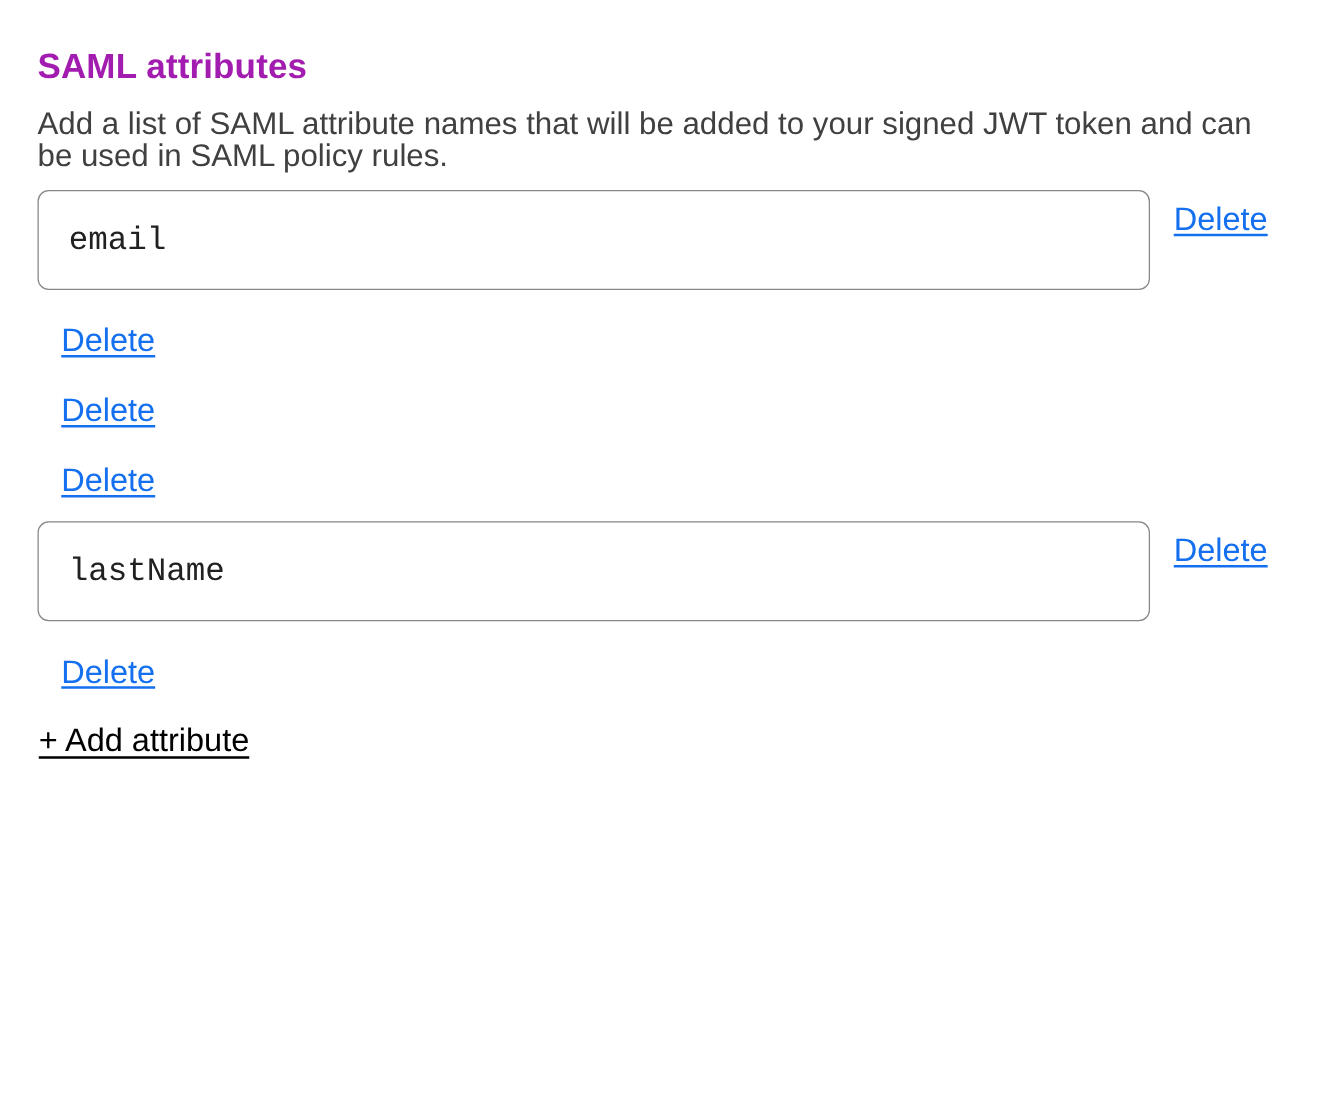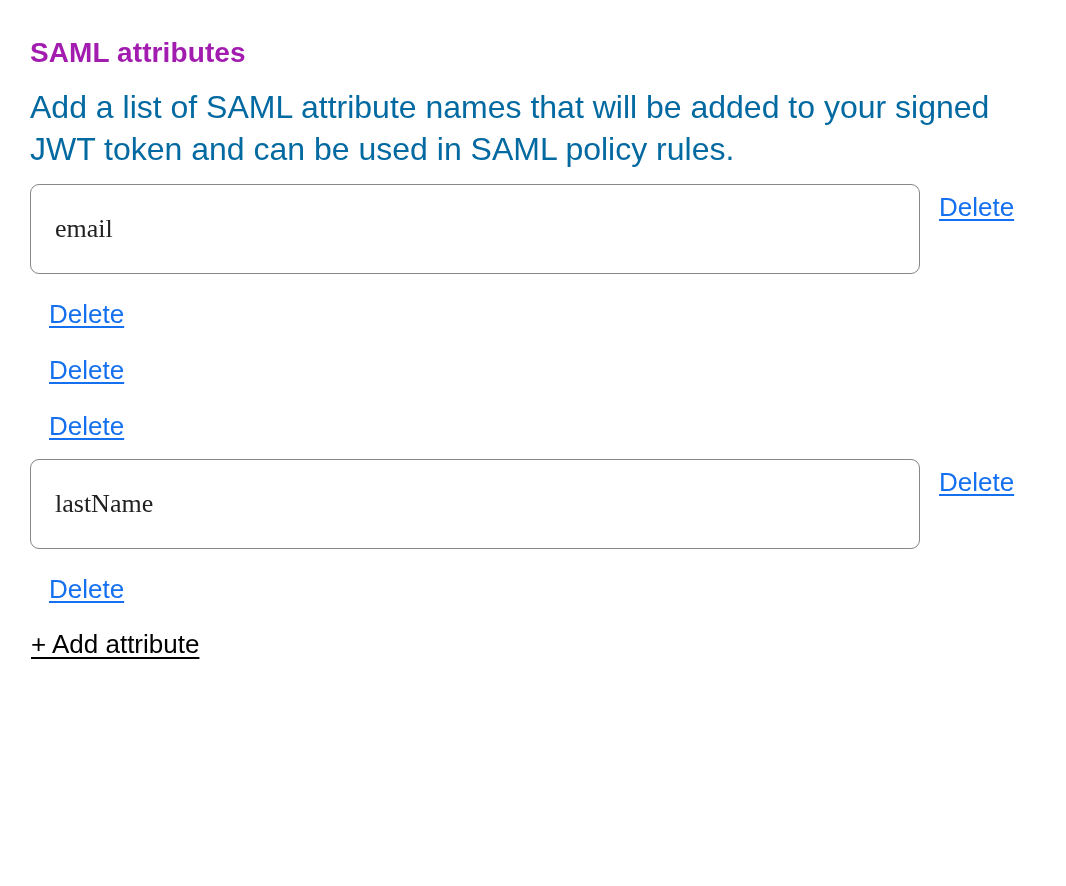--- a/index.html
+++ b/index.html
@@ -19,39 +19,39 @@
   .section-title {
     margin: 0 0 16px 0;
     font-size: 28px;
     line-height: 34px;
     font-weight: 700;
     color: #a21caf;
     letter-spacing: 0.1px;
   }
   .section-description {
     margin: 0 0 14px 0;
-    font-size: 32px;
-    line-height: 42px;
-    color: #0369a1;
+    font-size: 25px;
+    line-height: 26px;
+    color: #404040;
     max-width: 1010px;
   }
   .attr-row {
     display: flex;
     align-items: flex-start;
     margin-bottom: 17px;
   }
   .attr-input {
     width: 890px;
-    height: 90px;
+    height: 80px;
     box-sizing: border-box;
     border: 1.5px solid #86868b;
     border-radius: 9px;
     background: #ffffff;
     padding: 0 24px;
-    font-family: Liberation Serif, serif;
+    font-family: Liberation Mono, monospace;
     font-size: 26px;
     color: #212123;
     outline: none;
   }
   .delete-link {
     display: inline-block;
     margin-left: 19px;
     margin-top: 8px;
     font-size: 26px;
     line-height: 31px;

